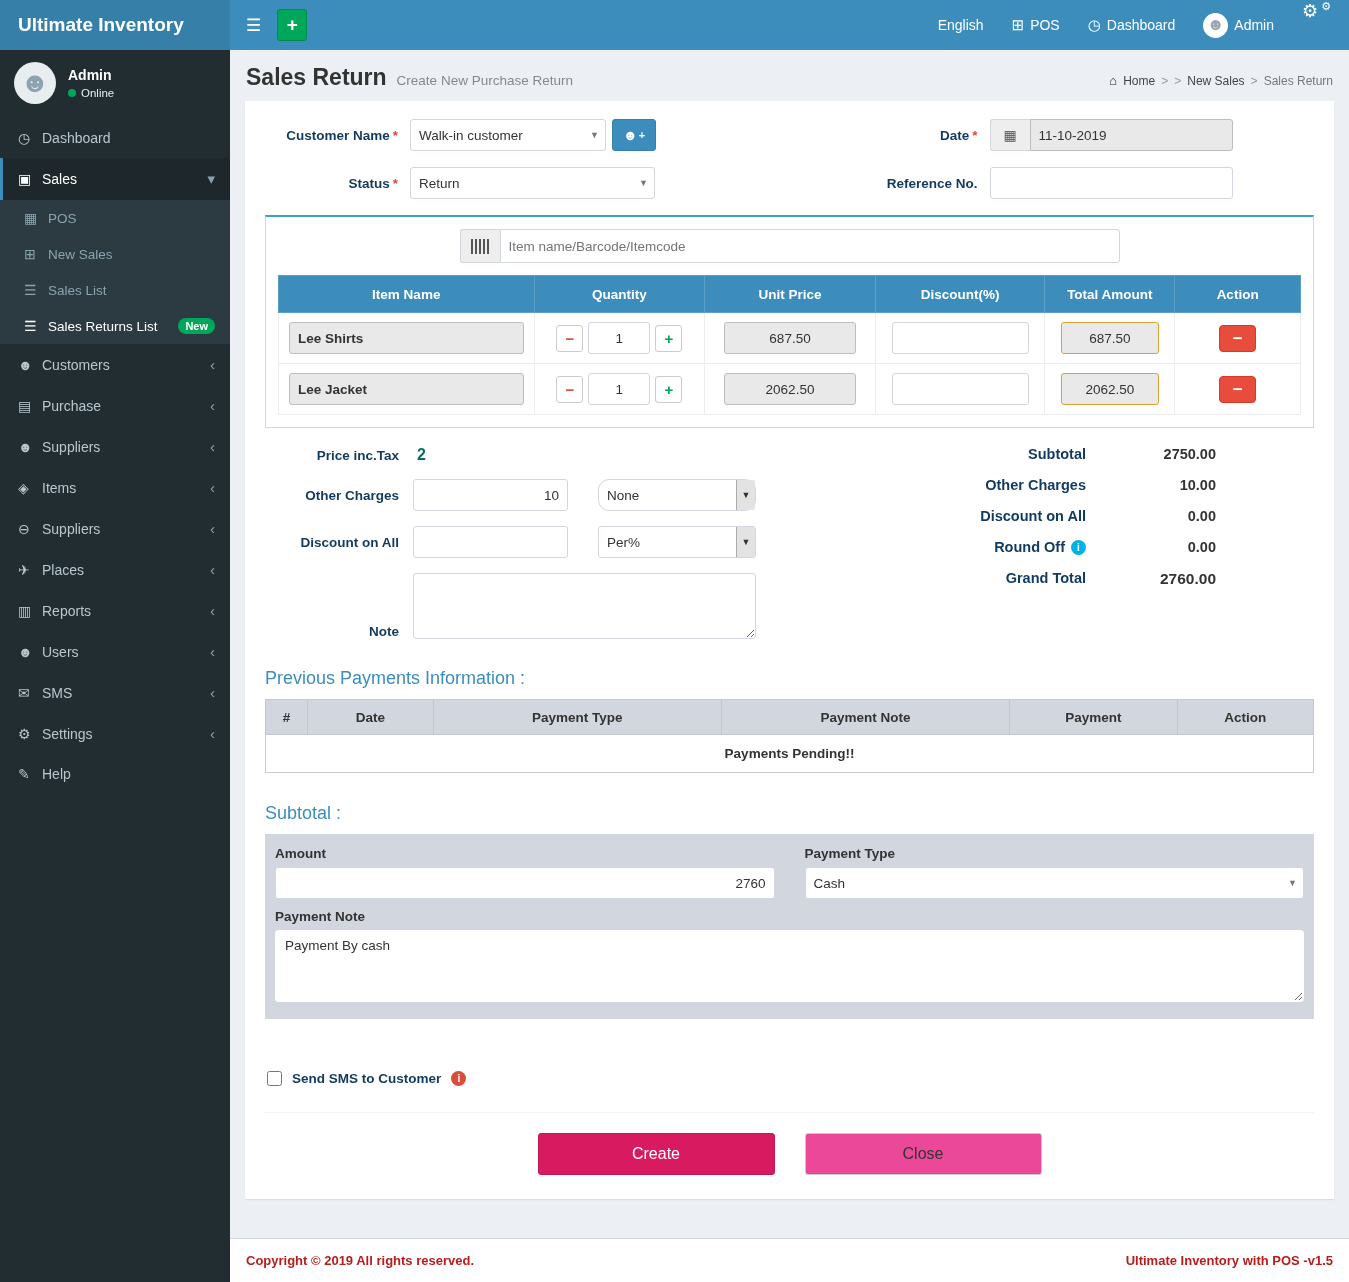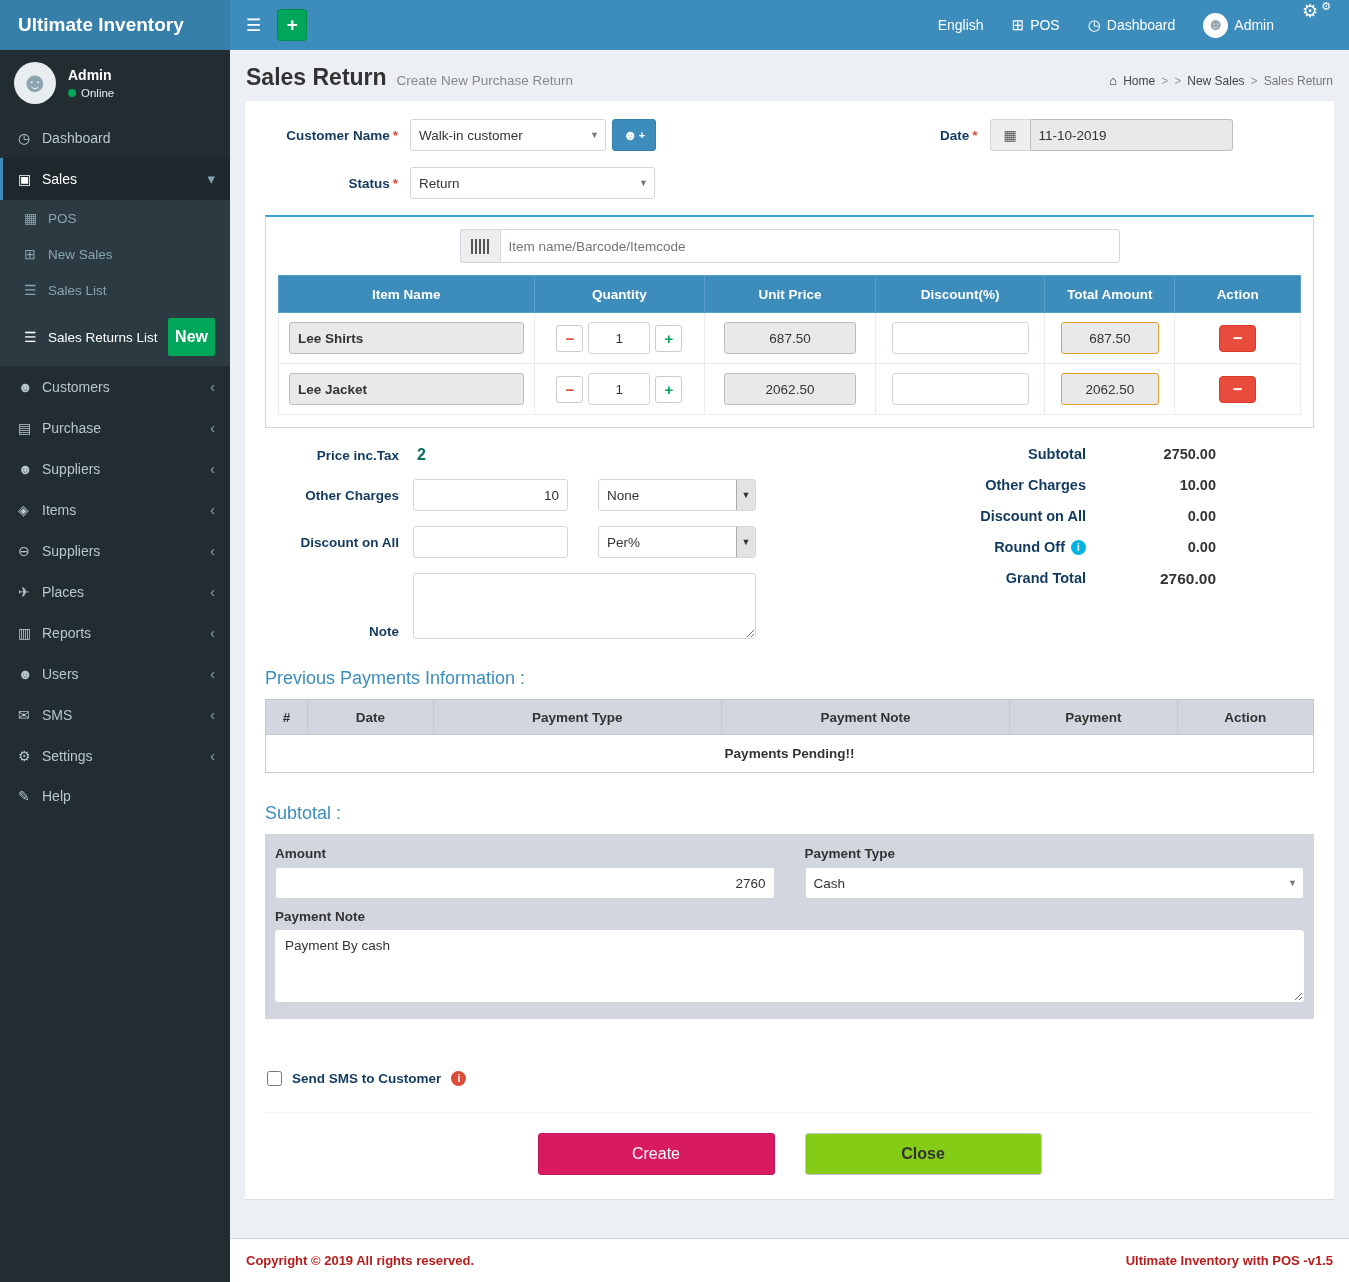--- a/index.html
+++ b/index.html
@@ -32,21 +32,21 @@
   .sb-user-status { font-size:11.5px; color:#e4ecef; margin-top:4px; display:flex; align-items:center; gap:5px; }
   .dot { width:8px; height:8px; border-radius:50%; background:#00a65a; display:inline-block; }
   .menu { list-style:none; }
   .menu-item { display:flex; align-items:center; padding:12px 15px; font-size:14px; cursor:pointer; border-left:3px solid transparent; }
   .menu-item.active { background:#1e282c; color:#fff; border-left-color:#3c8dbc; }
   .mi-icon { width:24px; font-size:14px; flex-shrink:0; }
   .mi-chevron { margin-left:auto; color:#8aa4af; font-size:15px; }
   .submenu { list-style:none; background:#2c3b41; }
   .submenu-item { display:flex; align-items:center; padding:10px 15px 10px 24px; font-size:13.5px; color:#8aa4af; cursor:pointer; }
   .submenu-item.active { color:#fff; }
-  .badge-new { margin-left:auto; background:#00a65a; color:#fff; font-size:16px; font-weight:bold; padding:10px 7px; border-radius:2px; }
+  .badge-new { margin-left:auto; background:#00a65a; color:#fff; font-size:11px; font-weight:bold; padding:2px 7px; border-radius:8px; }
 
   
   .content-header { padding:14px 16px 10px; display:flex; align-items:baseline; }
   .page-title { font-size:23px; font-weight:bold; color:#333; }
   .page-subtitle { font-size:13.5px; color:#888; margin-left:10px;text-align:center; }
   .breadcrumb { margin-left:auto; font-size:12px; color:#555; display:flex; align-items:center; gap:6px; }
   .breadcrumb a { color:#444; text-decoration:none; cursor:pointer; }
   .bc-home-icon { font-size:13px; color:#222; }
   .bc-sep { color:#999; }
   .bc-current { color:#777; }
@@ -128,21 +128,21 @@
   .amount-input { text-align:right; border:1px solid #fff; }
   .pay-note-ta { width:100%; height:72px; resize:both; padding:7px 9px; border:1px solid #fff; }
 
   
   .sms-row { display:flex; align-items:center; gap:10px; margin:10px 0 26px 2px; }
   .sms-row input[type="checkbox"] { width:15px; height:15px; cursor:pointer; }
   .sms-label { font-weight:bold; font-size:13.5px; color:#123a5f; }
   .btn-row { display:flex; justify-content:center; gap:30px; border-top:1px solid #f4f4f4; padding-top:20px; }
   .btn { width:237px; height:42px; font-size:16px; border-radius:3px; border:none; cursor:pointer; font-family:"Liberation Sans",sans-serif; }
   .btn-create { background:#d81b60; color:#fff; border:1px solid #c2185b; }
-  .btn-close { background:#84cc16; color:#333; border:1px solid #c3c8d0;font-weight:bold; }
+  .btn-close { background:#ec4899; color:#333; border:1px solid #c3c8d0; }
 
   
   .footer { margin-top:auto; background:#fff; border-top:1px solid #d2d6de; padding:14px 16px; display:flex; justify-content:space-between; font-size:13px; font-weight:bold; color:#b91c1c; flex-shrink:0; }
 </style>
 </head>
 <body>
 
 <div class="app">
 
   <div class="topbar">
@@ -310,20 +310,24 @@
               <span class="ig-addon">▦</span>
               <input type="text" class="ro" style="width: 203px;" value="11-10-2019">
             </span>
           </div>
           <div class="form-col">
             <label class="f-label"><span>Status</span><span class="req">*</span></label>
             <span class="sel-wrap" style="width:245px;">
               <select style="width:100%;"><option>Return</option></select>
               <span class="caret">▼</span>
             </span>
+          </div>
+          <div class="form-col right">
+            <label class="f-label"><span>Reference No.</span></label>
+            <input type="text" style="width: 243px;" value="">
           </div>
         </div>
 
         <div class="items-panel">
           <div class="search-group">
             <span class="barcode-addon">
                 <span class="barcode-glyph"></span>
               </span>
             <input type="text" placeholder="Item name/Barcode/Itemcode" style="">
           </div>
@@ -382,21 +386,21 @@
         <div class="charges">
           <div class="charges-left">
             <div class="ch-row">
               <label class="f-label">Price inc.Tax</label>
               <span class="tax-count">2</span>
             </div>
             <div class="ch-row">
               <label class="f-label">Other Charges</label>
               <input type="text" class="ch-input" value="10" style="">
               <span class="sel-wrap boxed ch-sel">
-                <select style="width:100%;"><option>None</option></select>
+                <select style="width:100%;border-radius:11px;"><option>None</option></select>
                 <span class="caret">▼</span>
               </span>
             </div>
             <div class="ch-row">
               <label class="f-label">Discount on All</label>
               <input type="text" class="ch-input" value="" style="">
               <span class="sel-wrap boxed ch-sel">
                 <select style="width:100%;"><option>Per%</option></select>
                 <span class="caret">▼</span>
               </span>

